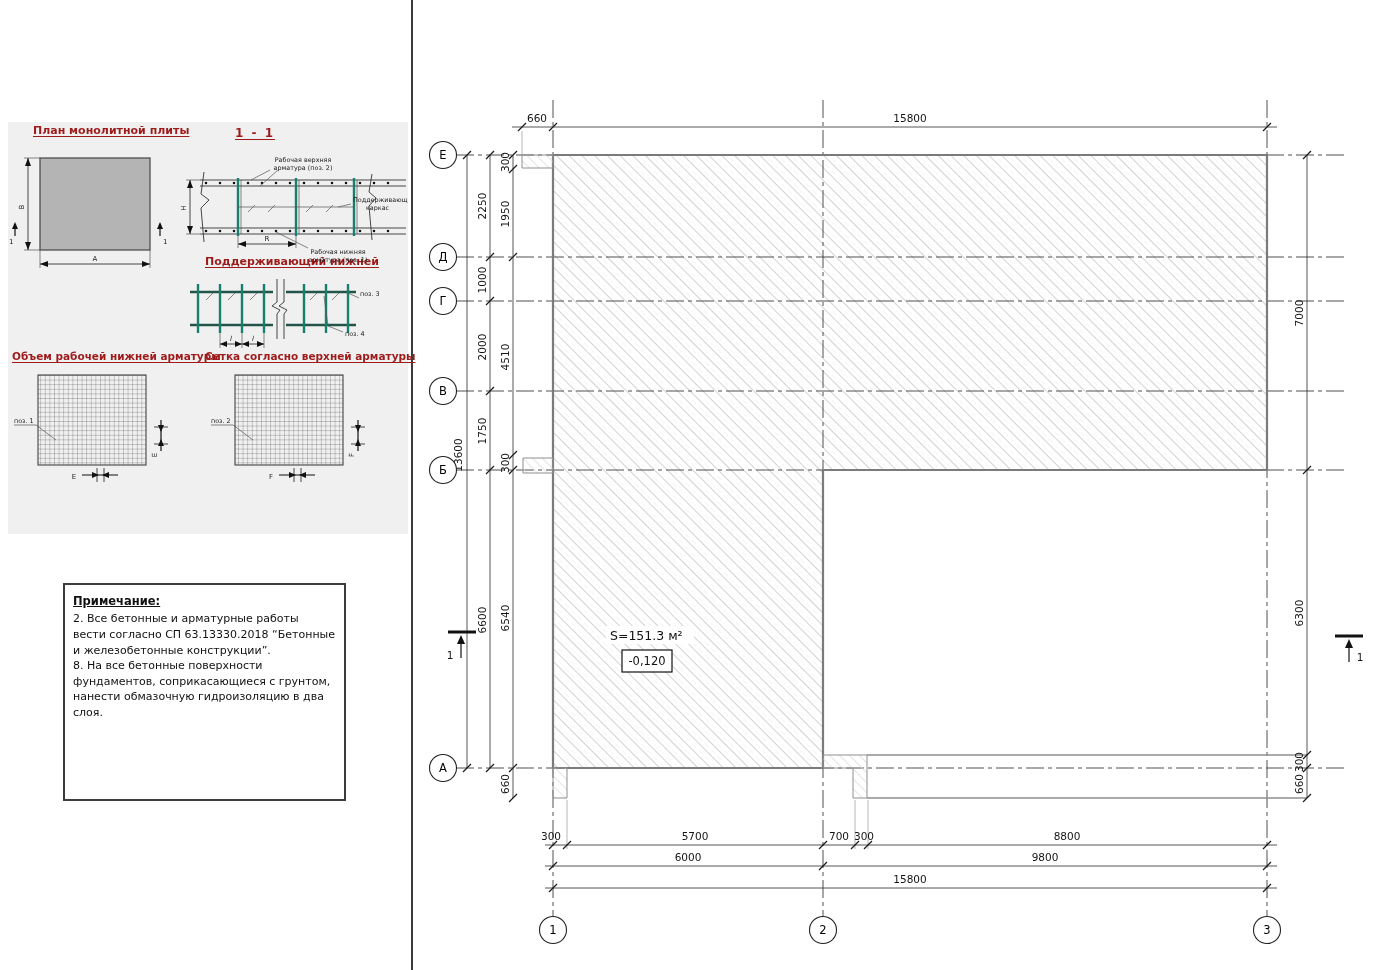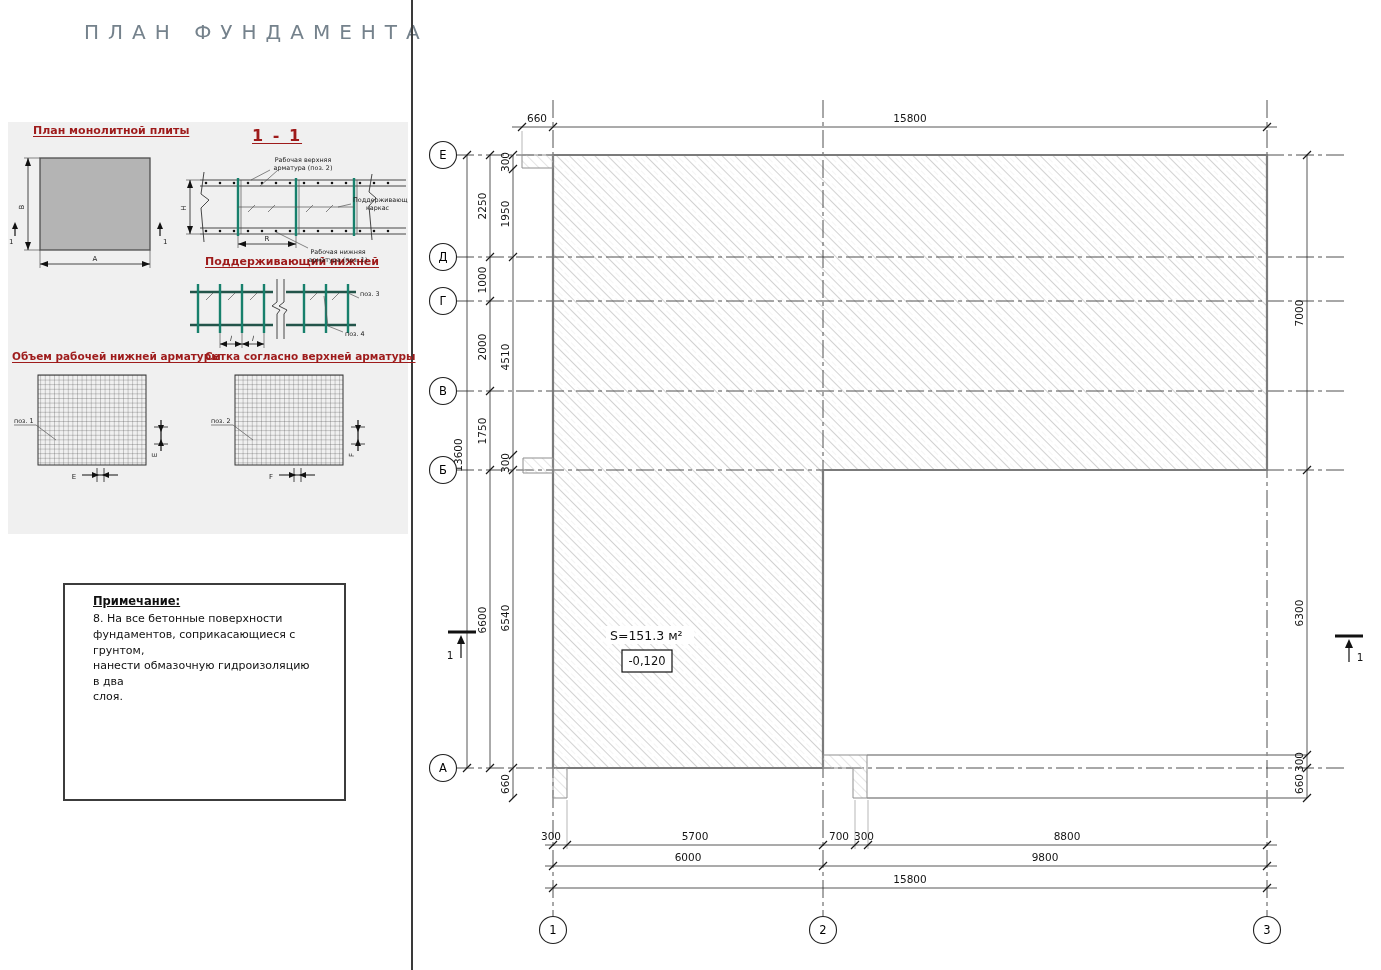--- a/index.html
+++ b/index.html
@@ -16,28 +16,28 @@
 
   .page-title{position:absolute;left:84px;top:20px;font-size:20px;letter-spacing:9px;
     color:var(--title_grey);font-family:"DejaVu Sans",sans-serif;white-space:nowrap}
 
   .divider{position:absolute;left:411px;top:0;width:2px;height:970px;background:#3a3a3a}
 
   .panel{position:absolute;left:8px;top:122px;width:400px;height:412px;background:#f0f0f0}
   .panel h3{position:absolute;color:var(--accent_red);font-weight:bold;font-size:11px;
     text-decoration:underline;text-underline-offset:2px;white-space:nowrap}
   .panel .h-slab{left:25px;top:2px}
-  .panel .h-section{left:244px;top:4px;font-size:16px;letter-spacing:2px}
+  .panel .h-section{left:227px;top:4px;font-size:12px;letter-spacing:2px}
   .panel .h-frame{left:197px;top:133px}
   .panel .h-meshb{left:4px;top:228px;font-size:10.5px}
   .panel .h-mesht{left:197px;top:228px;font-size:10.5px}
   .panel-svg{position:absolute;left:0;top:0}
 
   .notes{position:absolute;left:63px;top:583px;width:283px;height:218px;border:2px solid #3c3c3c;
-    background:#fff;padding:8px 28px;font-size:11px;line-height:1.42}
+    background:#fff;padding:8px 8px;font-size:11px;line-height:1.42}
   .notes-heading{font-weight:bold;font-size:11.5px;text-decoration:underline;margin-bottom:2px}
   .notes-item{white-space:pre-line}
 
   
   text{font-family:"DejaVu Sans",sans-serif}
   .cadtext{font-size:10.5px;fill:#141414}
   .mid{text-anchor:middle}
   .small{font-size:6.4px;fill:#222}
   .tiny{font-size:7px;fill:#222}
   .dimline{stroke:#2b2b2b;stroke-width:.8;fill:none}
@@ -56,21 +56,20 @@
   .teal{stroke:var(--teal);stroke-width:2.4;fill:none}
   .rail{stroke:#23544a;stroke-width:2.6;fill:none}
   .hp{stroke:var(--hatch_grey);stroke-width:.8}
   .hp2{stroke:#dcdcdc;stroke-width:.6}
 </style>
 </head>
 <body>
 
 <div class="root">
 
-  <div class="page-title">ПЛАН ФУНДАМЕНТА</div>
   <div class="divider"></div>
 
   <div class="panel">
     <h3 class="h-slab">План монолитной плиты</h3>
     <h3 class="h-section">1 - 1</h3>
     <h3 class="h-frame">Поддерживающий нижней</h3>
     <h3 class="h-meshb">Объем рабочей нижней арматуры</h3>
     <h3 class="h-mesht">Сетка согласно верхней арматуры</h3>
 
     <svg class="panel-svg" width="400" height="385" viewBox="0 0 400 385">
@@ -168,20 +167,23 @@
         <path class="ln" d="M286,346 V360 M293,346 V360"></path>
         <line class="arrowln" x1="271" y1="353" x2="307" y2="353"></line>
         <path class="ah" d="M281,350 L281,356 L288,353 Z M298,350 L298,356 L291,353 Z"></path>
         <text class="tiny mid" x="263" y="357">F</text>
       </g>
     </svg>
   </div>
 
   <div class="notes">
     <div class="notes-heading">Примечание:</div>
+    <div class="notes-item">2. Все бетонные и арматурные работы
+вести согласно СП 63.13330.2018 “Бетонные
+и железобетонные конструкции”.</div>
     <div class="notes-item">8. На все бетонные поверхности
 фундаментов, соприкасающиеся с грунтом,
 нанести обмазочную гидроизоляцию в два
 слоя.</div>
   </div>
 
   <svg style="position:absolute;left:412px;top:0" width="969" height="970" viewBox="412 0 969 970">
     <defs>
       <pattern id="h1" width="9" height="9" patternUnits="userSpaceOnUse" patternTransform="rotate(45)">
         <path class="hp" d="M0,4.5 H9"></path>

